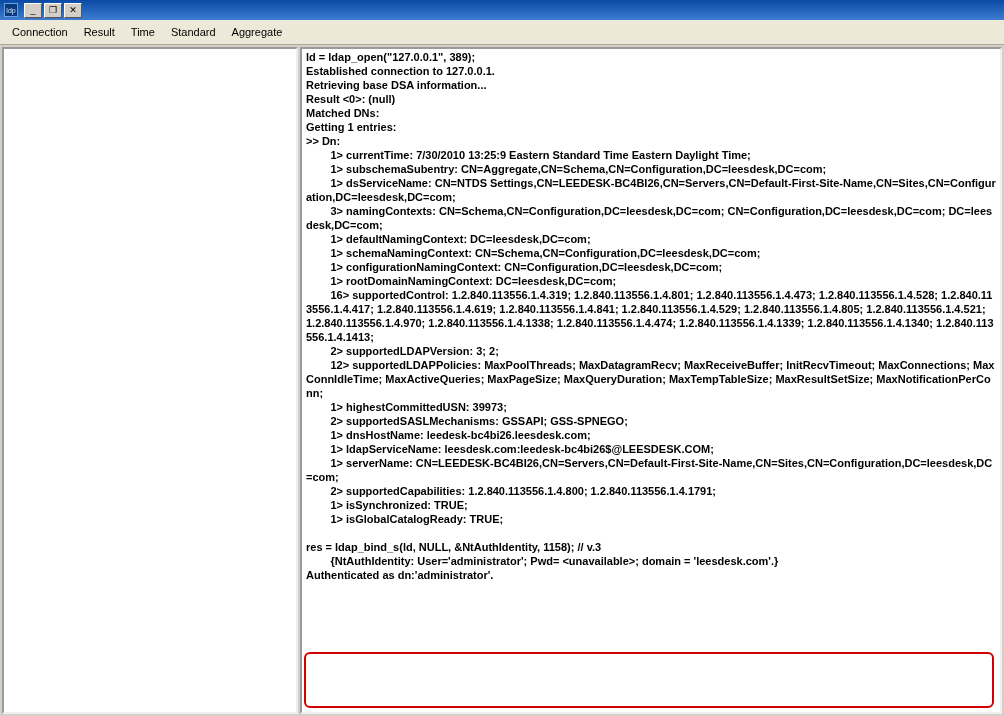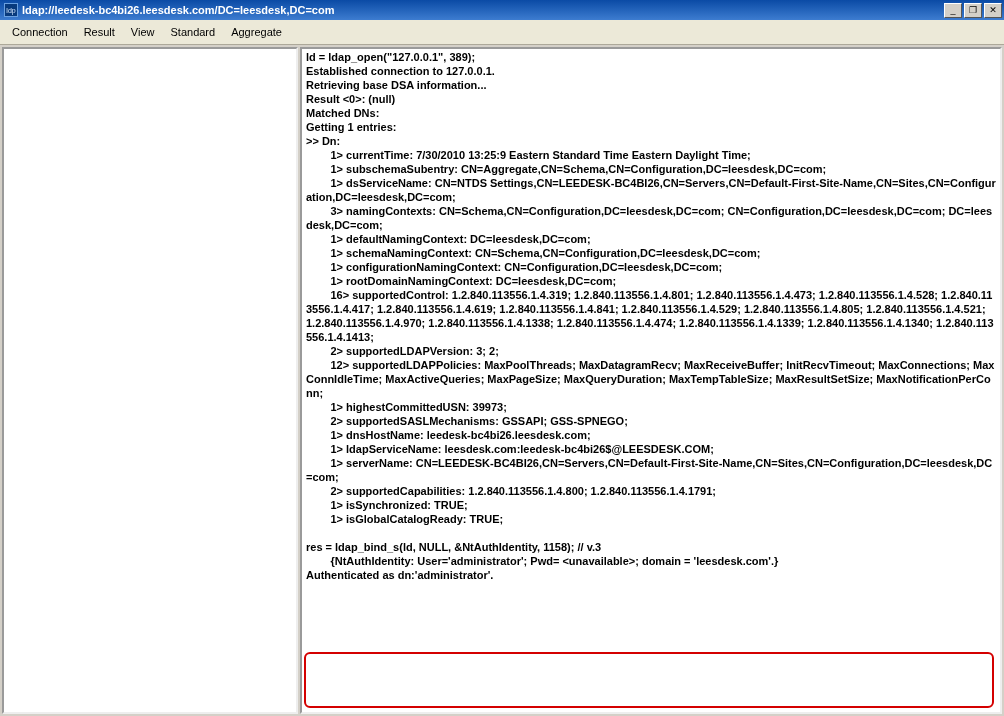--- a/index.html
+++ b/index.html
@@ -89,30 +89,29 @@
     border: 2px solid #d40000;
     border-radius: 6px;
     pointer-events: none;
   }
 </style>
 </head>
 <body>
 
 <div class="titlebar">
   <div class="titlebar-icon">ldp</div>
-  <div class="titlebar-title">ldap://leedesk-bc4bi26.leesdesk.com/DC=leesdesk,DC=com</div>
   <div class="winbtn">_</div>
   <div class="winbtn">❐</div>
   <div class="winbtn">✕</div>
 </div>
 
 <div class="menubar">
   <div class="menu-item">Connection</div>
   <div class="menu-item">Result</div>
-  <div class="menu-item">View</div>
+  <div class="menu-item">Time</div>
   <div class="menu-item">Standard</div>
   <div class="menu-item">Aggregate</div>
 </div>
 
 <div class="content">
   <div class="left-pane"></div>
   <div class="right-pane">
     <div class="log-text" id="logtext">ld = ldap_open("127.0.0.1", 389);
 Established connection to 127.0.0.1.
 Retrieving base DSA information...

